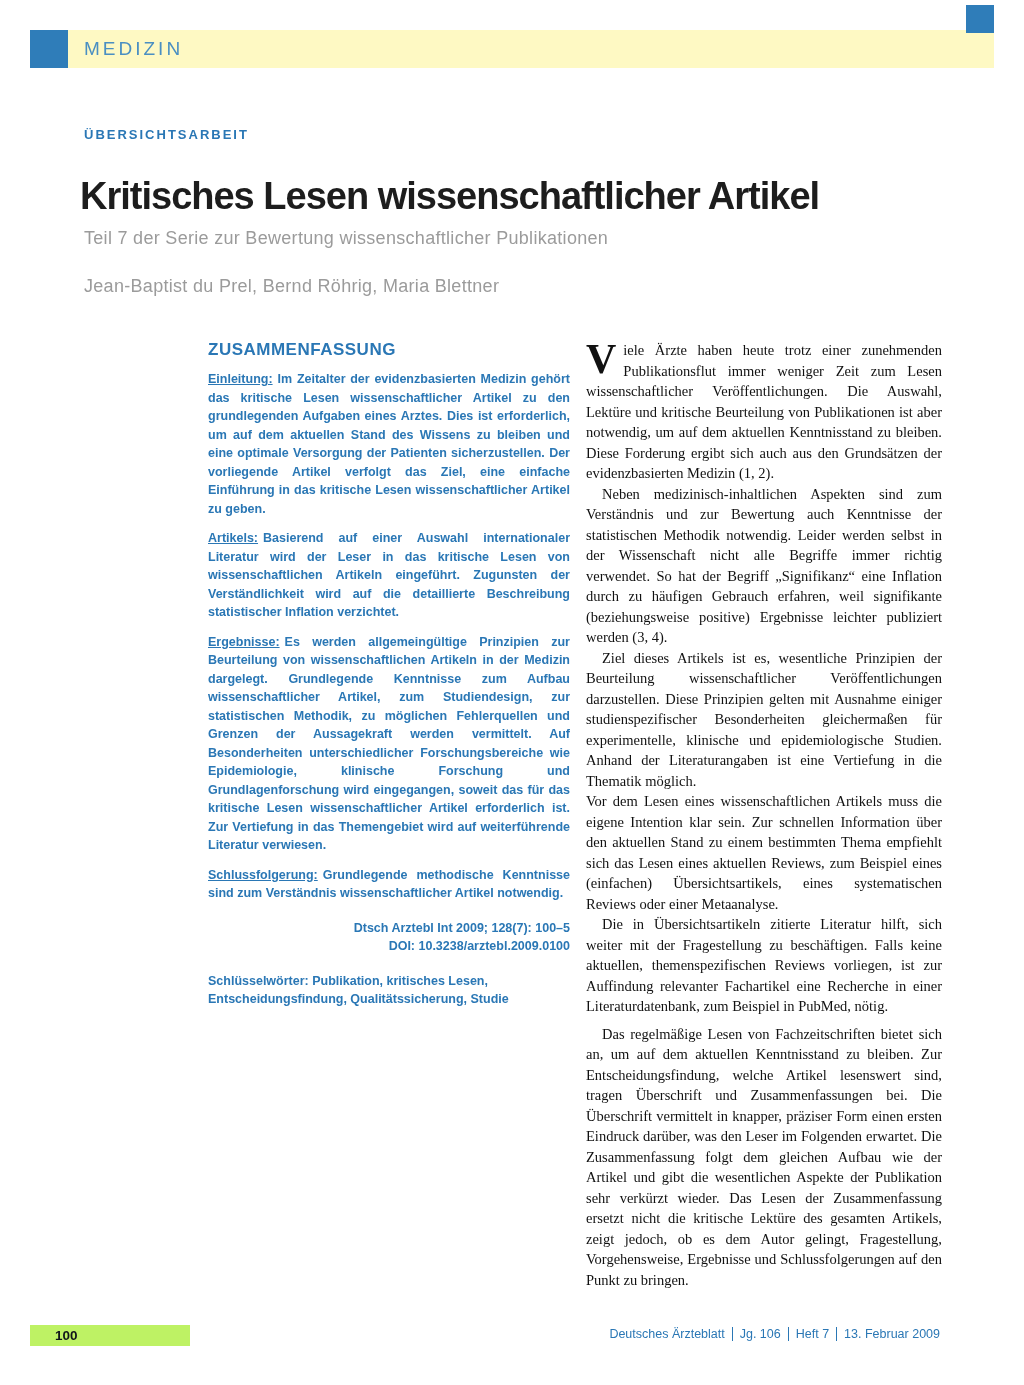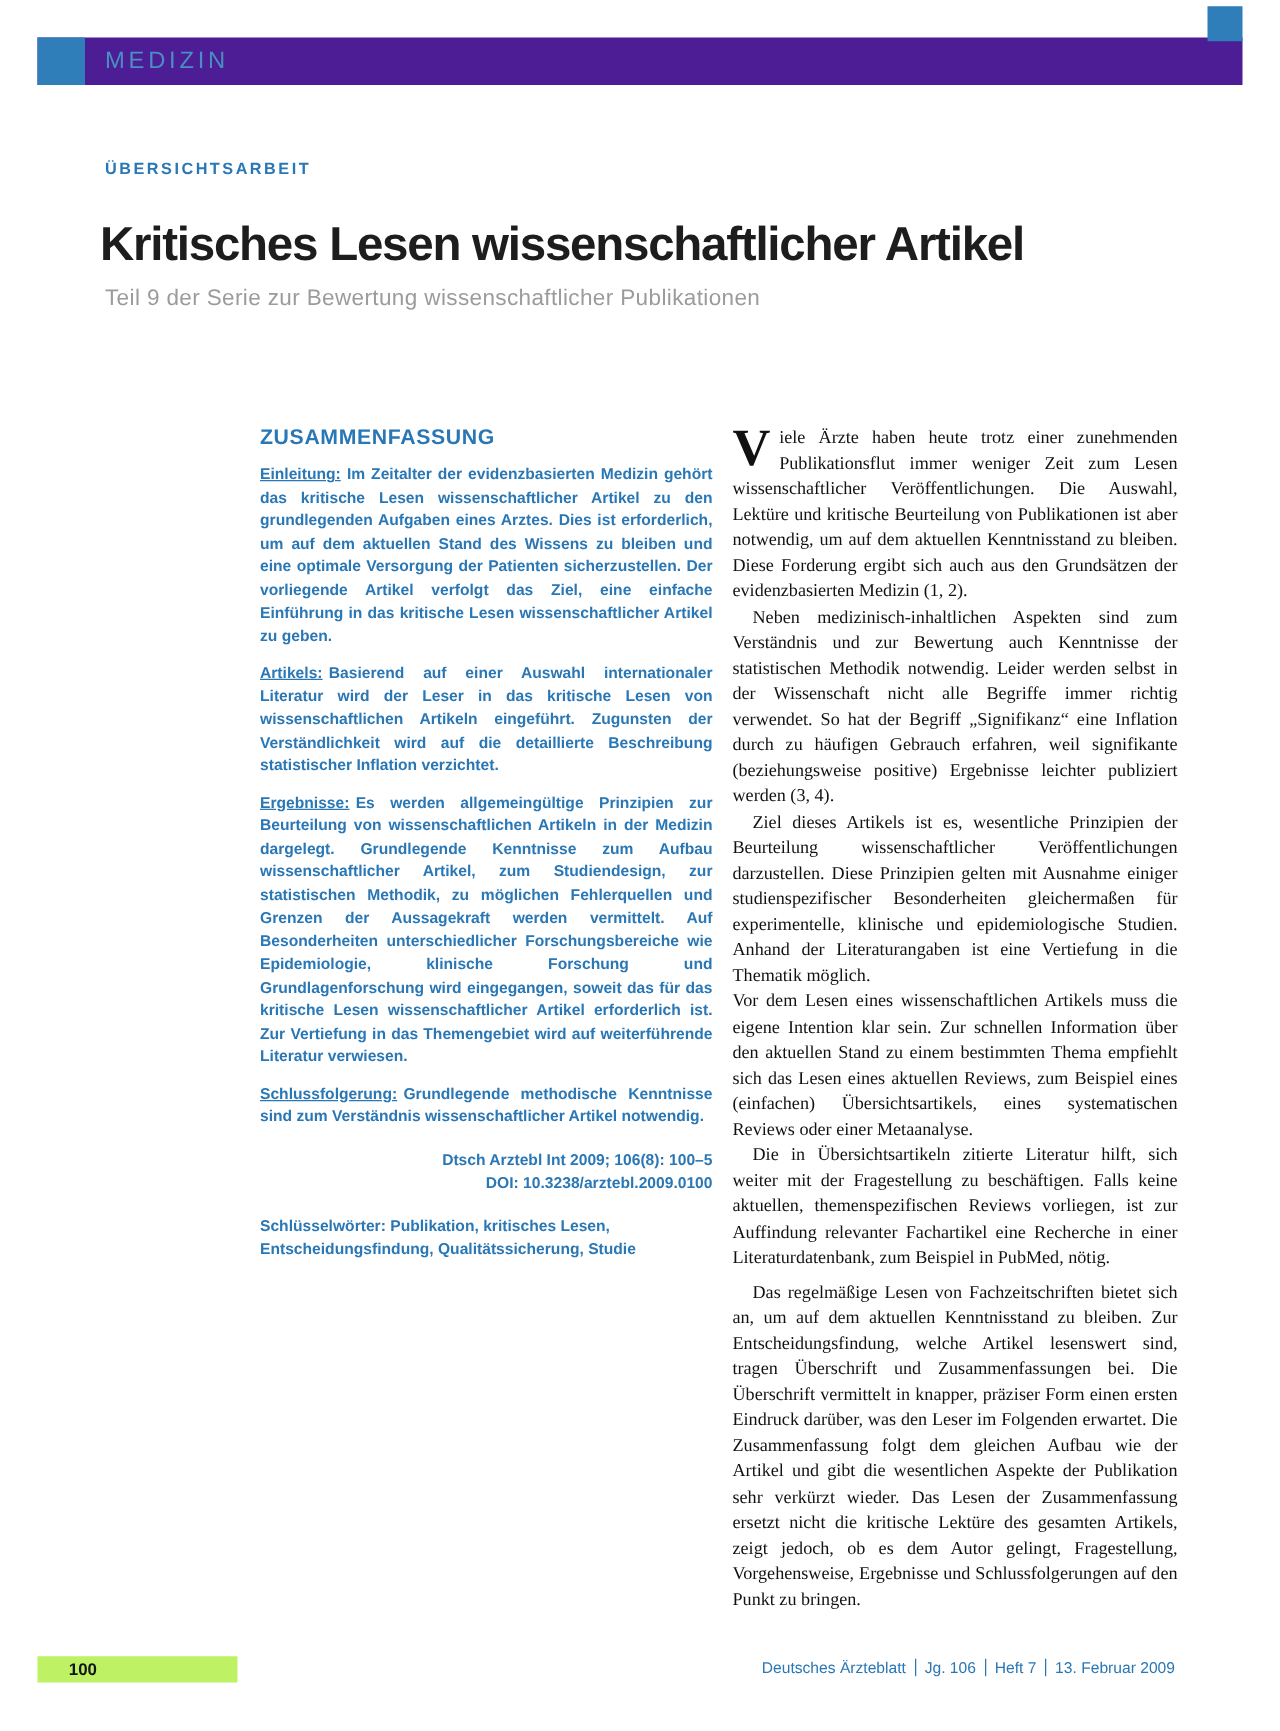--- a/index.html
+++ b/index.html
@@ -8,21 +8,21 @@
     width: 1024px; height: 1385px;
     margin: 0 auto;
     background: #ffffff;
     font-family: "Liberation Sans", sans-serif;
     overflow: hidden;
   }
   
   .band {
     position: absolute; left: 30px; top: 30px;
     width: 964px; height: 38px;
-    background: #4c1d95;
+    background: #fef9c3;
   }
   .band-square {
     position: absolute; left: 0; top: 0;
     width: 38px; height: 38px;
     background: #2f7db9;
   }
   .section-label {
     position: absolute; left: 54px; top: 0;
     line-height: 38px;
     font-size: 19px; letter-spacing: 3px;
@@ -139,29 +139,30 @@
 <div class="page">
 
   <div class="band">
     <div class="band-square"></div>
     <div class="section-label">MEDIZIN</div>
   </div>
   <div class="corner-square"></div>
 
   <div class="kicker">ÜBERSICHTSARBEIT</div>
   <h1 class="title">Kritisches Lesen wissenschaftlicher Artikel</h1>
-  <div class="subtitle">Teil 9 der Serie zur Bewertung wissenschaftlicher Publikationen</div>
+  <div class="subtitle">Teil 7 der Serie zur Bewertung wissenschaftlicher Publikationen</div>
+  <div class="authors">Jean-Baptist du Prel, Bernd Röhrig, Maria Blettner</div>
 
   <div class="abstract">
     <h2>ZUSAMMENFASSUNG</h2>
     <p><span class="lbl">Einleitung:</span><span>Im Zeitalter der evidenzbasierten Medizin gehört das kritische Lesen wissenschaftlicher Artikel zu den grundlegenden Aufgaben eines Arztes. Dies ist erforderlich, um auf dem aktuellen Stand des Wissens zu bleiben und eine optimale Versorgung der Patienten sicherzustellen. Der vorliegende Artikel verfolgt das Ziel, eine einfache Einführung in das kritische Lesen wissenschaftlicher Artikel zu geben.</span></p>
     <p><span class="lbl">Artikels:</span><span>Basierend auf einer Auswahl internationaler Literatur wird der Leser in das kritische Lesen von wissenschaftlichen Artikeln eingeführt. Zugunsten der Verständlichkeit wird auf die detaillierte Beschreibung statistischer Inflation verzichtet.</span></p>
     <p><span class="lbl">Ergebnisse:</span><span>Es werden allgemeingültige Prinzipien zur Beurteilung von wissenschaftlichen Artikeln in der Medizin dargelegt. Grundlegende Kenntnisse zum Aufbau wissenschaftlicher Artikel, zum Studiendesign, zur statistischen Methodik, zu möglichen Fehlerquellen und Grenzen der Aussagekraft werden vermittelt. Auf Besonderheiten unterschiedlicher Forschungsbereiche wie Epidemiologie, klinische Forschung und Grundlagenforschung wird eingegangen, soweit das für das kritische Lesen wissenschaftlicher Artikel erforderlich ist. Zur Vertiefung in das Themengebiet wird auf weiterführende Literatur verwiesen.</span></p>
     <p><span class="lbl">Schlussfolgerung:</span><span>Grundlegende methodische Kenntnisse sind zum Verständnis wissenschaftlicher Artikel notwendig.</span></p>
-    <p class="cite">Dtsch Arztebl Int 2009; 106(8): 100–5</p>
+    <p class="cite">Dtsch Arztebl Int 2009; 128(7): 100–5</p>
     <p class="doi">DOI: 10.3238/arztebl.2009.0100</p>
     <p class="keywords">Schlüsselwörter: Publikation, kritisches Lesen, Entscheidungsfindung, Qualitätssicherung, Studie</p>
   </div>
 
 
   <div class="bodycol">
     <p><span class="dropcap">V</span><span>iele Ärzte haben heute trotz einer zunehmenden Publikationsflut immer weniger Zeit zum Lesen wissenschaftlicher Veröffentlichungen. Die Auswahl, Lektüre und kritische Beurteilung von Publikationen ist aber notwendig, um auf dem aktuellen Kenntnisstand zu bleiben. Diese Forderung ergibt sich auch aus den Grundsätzen der evidenzbasierten Medizin (1, 2).</span></p>
     <p class="indent">Neben medizinisch-inhaltlichen Aspekten sind zum Verständnis und zur Bewertung auch Kenntnisse der statistischen Methodik notwendig. Leider werden selbst in der Wissenschaft nicht alle Begriffe immer richtig verwendet. So hat der Begriff „Signifikanz“ eine Inflation durch zu häufigen Gebrauch erfahren, weil signifikante (beziehungsweise positive) Ergebnisse leichter publiziert werden (3, 4).</p>
     <p class="indent">Ziel dieses Artikels ist es, wesentliche Prinzipien der Beurteilung wissenschaftlicher Veröffentlichungen darzustellen. Diese Prinzipien gelten mit Ausnahme einiger studienspezifischer Besonderheiten gleichermaßen für experimentelle, klinische und epidemiologische Studien. Anhand der Literaturangaben ist eine Vertiefung in die Thematik möglich.</p>
     <p>Vor dem Lesen eines wissenschaftlichen Artikels muss die eigene Intention klar sein. Zur schnellen Information über den aktuellen Stand zu einem bestimmten Thema empfiehlt sich das Lesen eines aktuellen Reviews, zum Beispiel eines (einfachen) Übersichtsartikels, eines systematischen Reviews oder einer Metaanalyse.</p>

